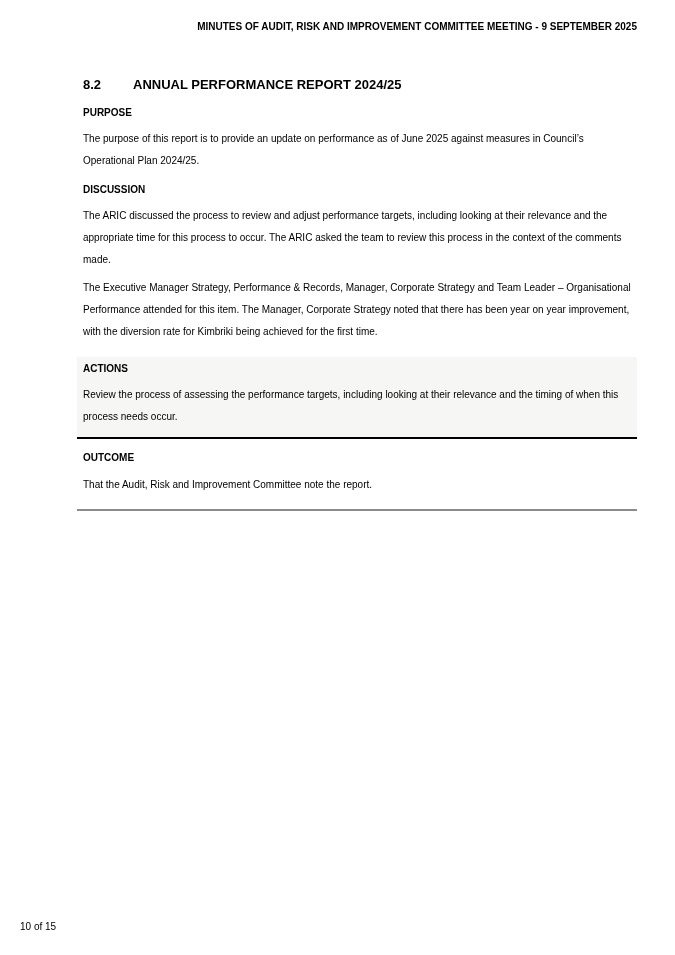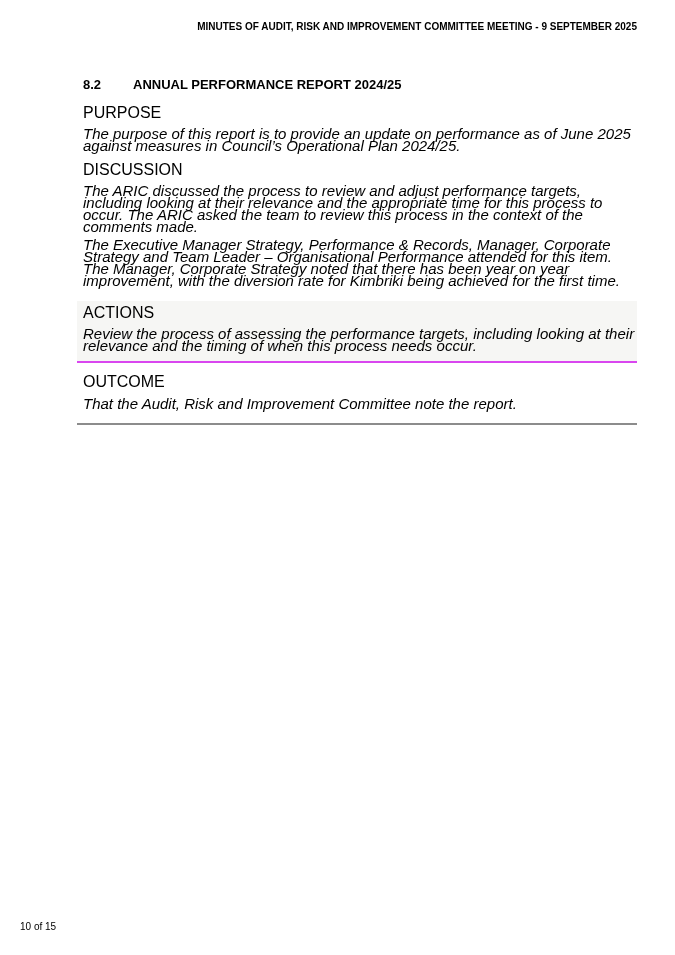--- a/index.html
+++ b/index.html
@@ -38,37 +38,36 @@
     font-size: 13px;
     font-weight: 700;
     line-height: 15px;
     margin: 6px 0 14px 0;
   }
   .item-number {
     flex: none;
     width: 50px;
   }
   .sec-heading {
-    font-size: 16px;
-    font-weight: 400;
+    font-size: 10px;
+    font-weight: 700;
     line-height: 13px;
     margin: 0 0 9px 0;
   }
   .body-text {
-    font-size: 15px;
-    line-height: 12px;
+    font-size: 10px;
+    line-height: 22px;
     margin: 0 0 11px 0;
-    font-style: italic;
   }
   .purpose-section .body-text { margin-bottom: 11px; }
   .discussion-para-1 { margin-bottom: 14px; }
   .discussion-para-2 { margin-bottom: 6px; }
   .actions-box {
     background: #f6f6f4;
-    border-bottom: 2px solid #d946ef;
+    border-bottom: 2px solid #000000;
     margin: 0 0 12px -6px;
     padding: 5px 0 9px 6px;
   }
   .actions-box .sec-heading { margin-bottom: 9px; }
   .actions-box .body-text { margin: 0; }
   .outcome-section .sec-heading { margin-bottom: 10px; }
   .outcome-section .body-text { margin: 0; }
   .outcome-rule {
     height: 2px;
     background: #8c8c8c;

